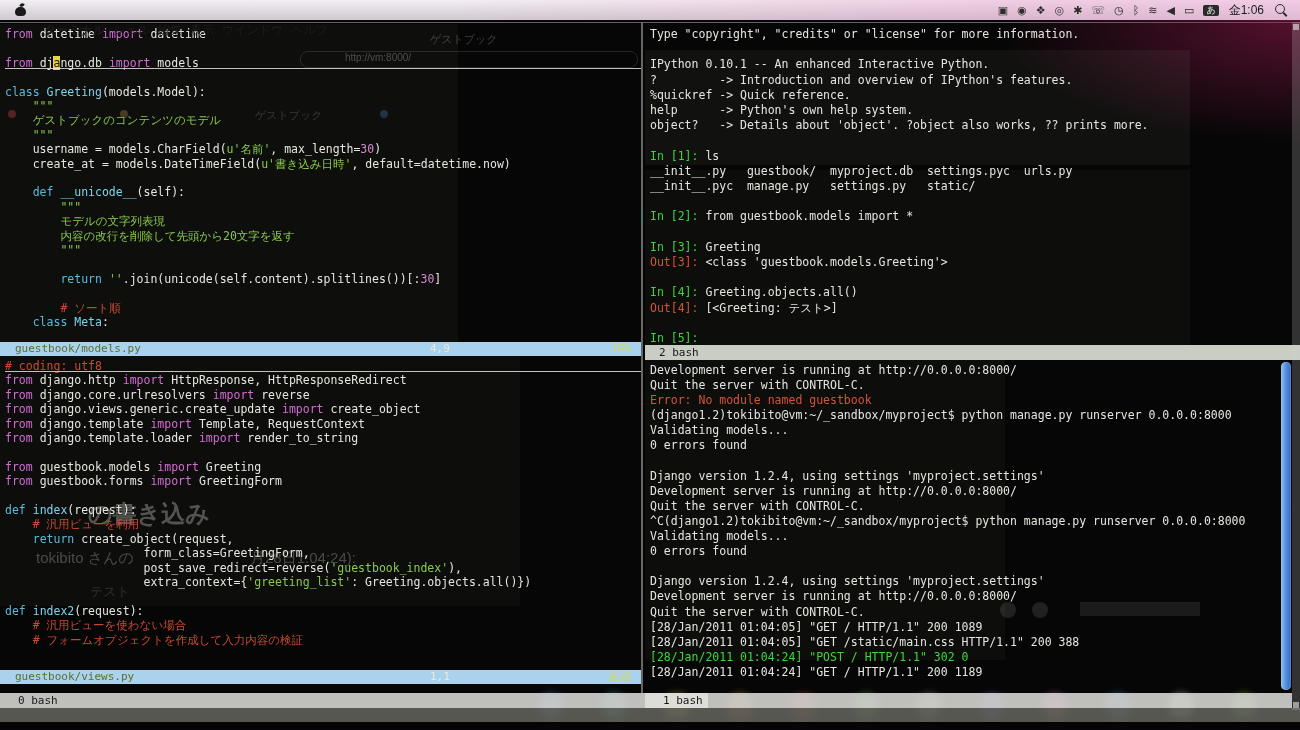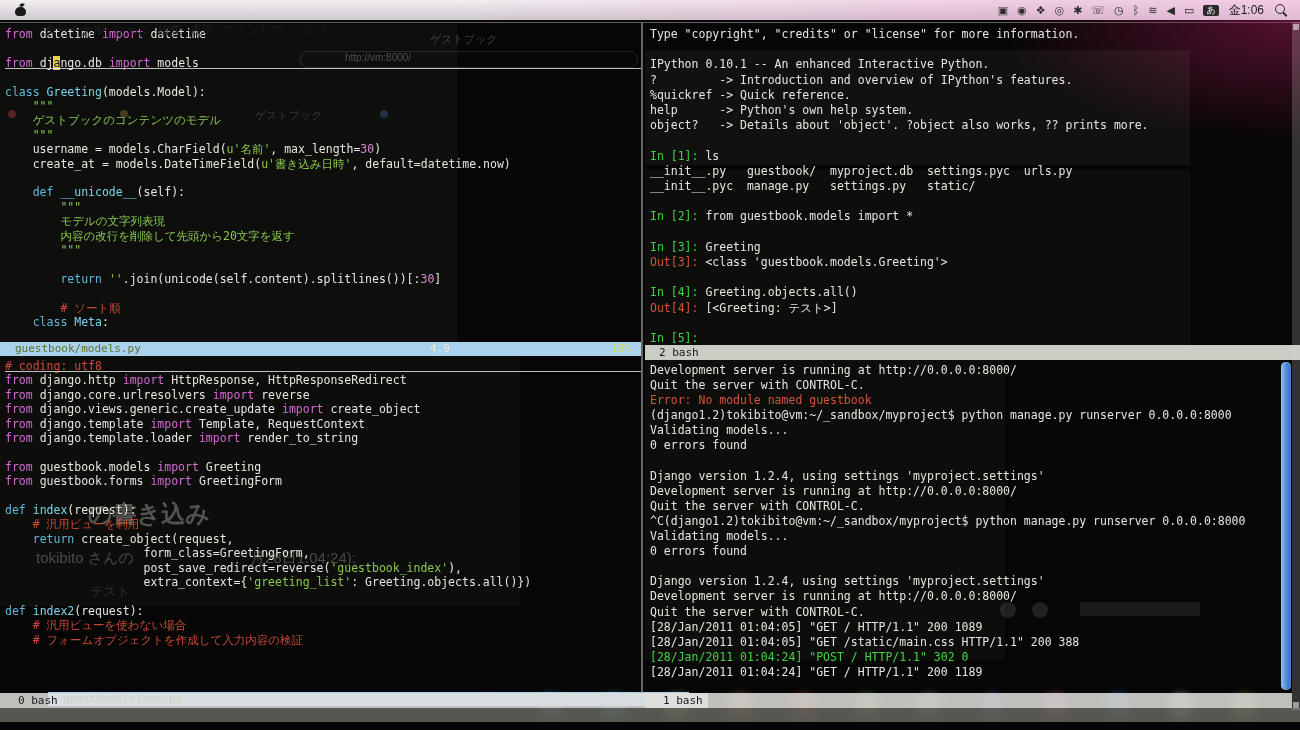--- a/index.html
+++ b/index.html
@@ -45,21 +45,21 @@
   .s{color:#8ac84f}.c{color:#cc4a35}.n{color:#d98ad4}
   .g{color:#3fd43f}.r{color:#d4543a}
   .cur{background:#e8d44d;color:#111;}
   .tl.cl{position:relative;}
   .tl.cl::after{content:'';position:absolute;left:0;width:636px;bottom:1px;border-bottom:1px solid rgba(225,225,225,.85);}
   
   .vstatus{position:absolute;left:0;width:641px;height:14px;background:#a9d2ee;
     font-size:11px;line-height:14px;color:#5d6e2a;padding-left:15px;box-sizing:border-box;}
   .vstatus .pos{position:absolute;left:430px;color:#ecead7;}
   .vstatus .pct{position:absolute;right:10px;color:#d8d855;}
-  .s1{top:322px;}.s2{top:672px;margin-left:48px;}
+  .s1{top:322px;}.s2{top:650px;}
   
   .winbar{position:absolute;height:15px;background:rgba(225,225,221,.85);color:#161616;
     font-size:11px;line-height:15px;padding-left:18px;box-sizing:border-box;white-space:pre;}
   .leftwin{left:0;top:673px;width:708px;}
   .rightwin{left:645px;top:673px;width:647px;}
   .midbar{left:645px;top:325px;width:756px;background:rgba(229,233,223,.88);padding-left:14px;}
   
   .screenbar{position:absolute;left:0;top:688px;width:1300px;height:14px;
     background:rgba(104,104,96,.84);font-size:11px;line-height:14px;color:#d8d8d0;white-space:pre;}
   .divider{position:absolute;left:641px;top:3px;width:2px;height:670px;background:#9a9a9a;opacity:.65;}

